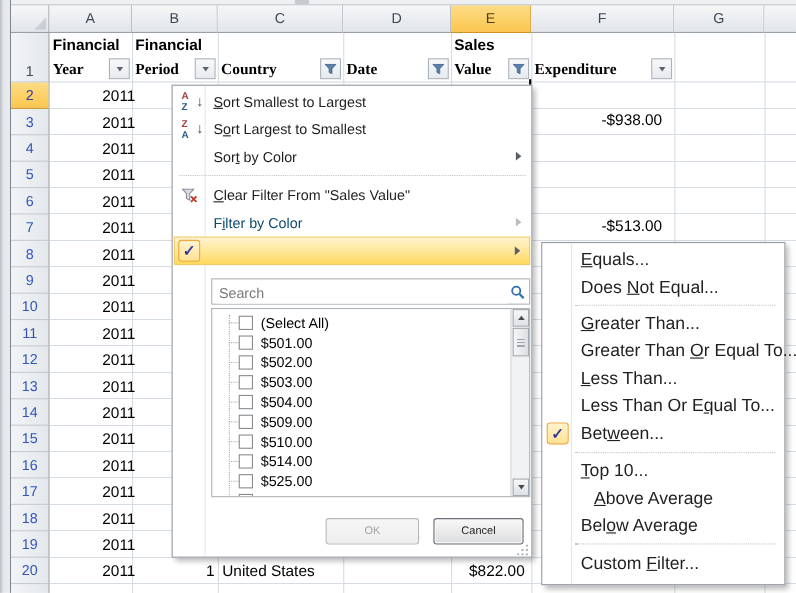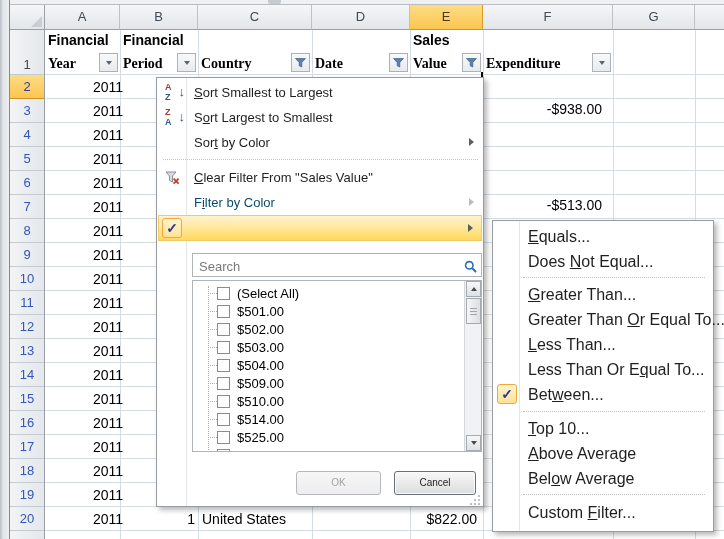--- a/index.html
+++ b/index.html
@@ -428,21 +428,21 @@
     <div class="abs sitem" style="top:161px;">
       <span class="check-box" style="top:2px;">
           <span class="check-mark">✓</span>
         </span>
       <span class="slabel"><span>Bet</span><span class="mkey">w</span><span>een...</span></span>
     </div>
     <div class="abs ssep" style="top:190px;"></div>
     <div class="abs sitem" style="top:195px;">
       <span class="slabel"><span></span><span class="mkey">T</span><span>op 10...</span></span>
     </div>
-    <div class="abs sitem" style="top:220px;">
+    <div class="abs sitem" style="top:220px;margin-left:12px;">
       <span class="slabel"><span></span><span class="mkey">A</span><span>bove Average</span></span>
     </div>
     <div class="abs sitem" style="top:245px;">
       <span class="slabel"><span>Bel</span><span class="mkey">o</span><span>w Average</span></span>
     </div>
     <div class="abs ssep" style="top:273px;"></div>
     <div class="abs sitem" style="top:279px;">
       <span class="slabel"><span>Custom </span><span class="mkey">F</span><span>ilter...</span></span>
     </div>
   </div>

